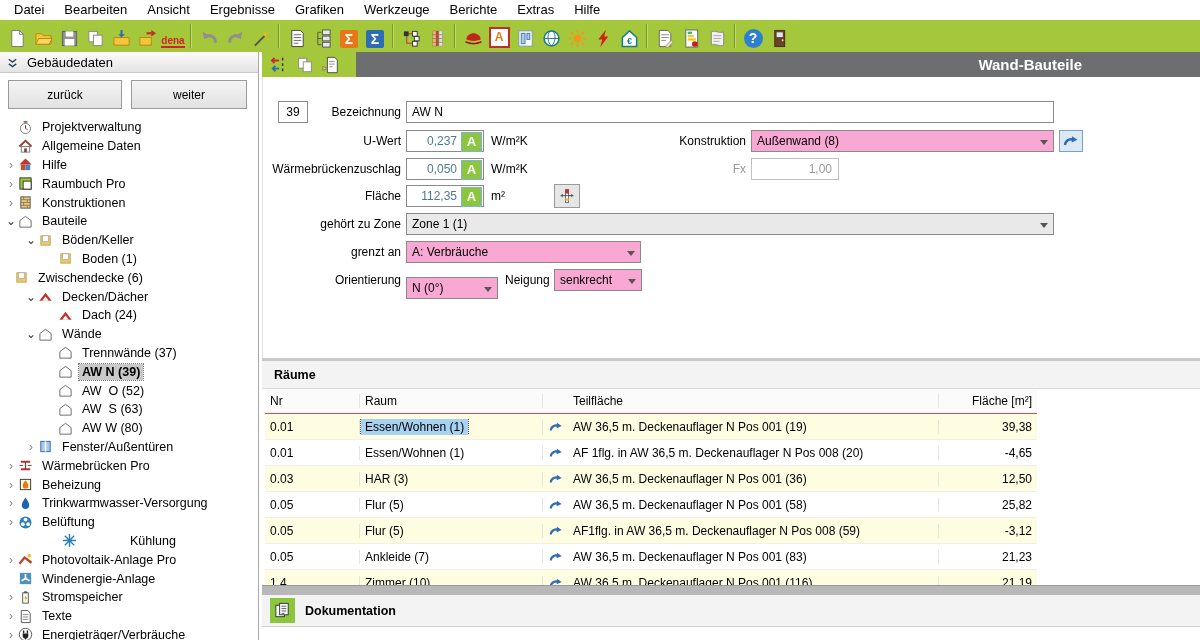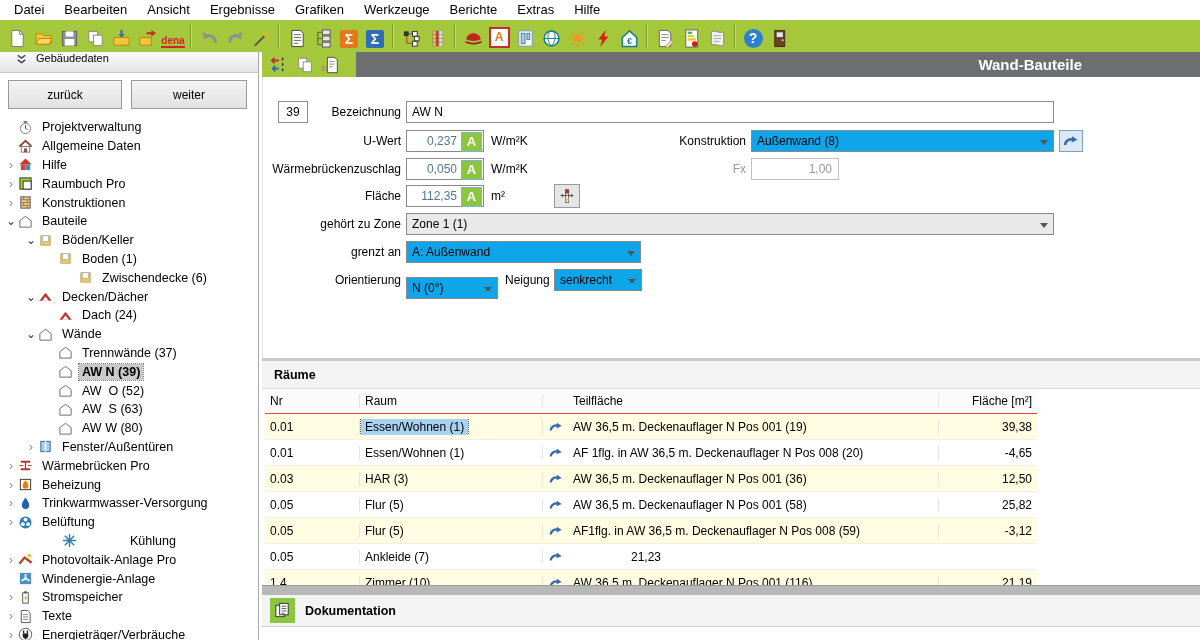--- a/index.html
+++ b/index.html
@@ -15,21 +15,21 @@
   .tbicon{width:24px;height:24px;display:flex;align-items:flex-end;justify-content:center;margin:16px 1px;}
   .tbicon svg{width:19px;height:19px;}
   .tbsep{width:1px;height:24px;background:#7E9A28;margin:0 4px;border-right:1px solid #C2DA6E;}
   .sumicon{display:inline-block;width:18px;height:18px;color:#fff;font-weight:bold;font-size:14px;line-height:18px;text-align:center;border-radius:2px;}
   .boxicon{display:inline-block;width:17px;height:17px;border:2px solid;background:#fff;font-weight:bold;font-size:12px;line-height:16px;text-align:center;}
   .helpicon{display:inline-block;width:19px;height:19px;border-radius:50%;background:#2E7FD0;color:#fff;font-weight:bold;font-size:14px;line-height:19px;text-align:center;}
   .denatxt{color:#D2232A;font-weight:bold;font-size:10px;border-bottom:2px solid #D2232A;line-height:10px;}
 
   
   .sidebar{position:absolute;left:0;top:52px;width:258px;height:588px;background:#fff;border-right:1px solid #A8A8A8;}
-  .sb-header{height:20px;background:linear-gradient(#FBFBFB,#E4E4E4);border-bottom:1px solid #C8C8C8;display:flex;padding-left:15px;font-size:11px;}
+  .sb-header{height:20px;background:linear-gradient(#FBFBFB,#E4E4E4);border-bottom:1px solid #C8C8C8;display:flex;align-items:center;padding-left:6px;font-size:13px;}
   .sb-header svg{width:13px;height:13px;margin-right:8px;}
   .navbtns{position:absolute;left:0;top:24px;width:258px;height:36px;}
   .navbtns button{position:absolute;top:4px;height:29px;background:linear-gradient(#F4F4F4,#E2E2E2);border:1px solid #9A9A9A;font-size:12px;font-family:inherit;}
   .btn-back{left:8px;width:114px;}
   .btn-next{left:131px;width:116px;}
   .tree{position:absolute;left:0;top:66px;width:222px;height:522px;overflow:hidden;}
   .titem{display:flex;align-items:center;height:18.8px;cursor:default;}
   .texp{width:14px;text-align:center;color:#8a8a8a;font-size:12px;flex:none;}
   .texp.open{color:#3a3a3a;}
   .ticon{width:17px;height:15px;flex:none;margin-right:4px;display:flex;align-items:center;}
@@ -48,21 +48,21 @@
   
   .form{position:absolute;left:0;top:25px;width:938px;height:286px;background:#fff;border-left:1px solid #E0E0E0;}
   .flabel{position:absolute;height:22px;line-height:22px;text-align:right;font-size:12px;}
   .flabel.dis{color:#9a9a9a;}
   .fbox{position:absolute;height:22px;box-sizing:border-box;border:1px solid #8a8a8a;background:#fff;font-size:12px;line-height:20px;}
   .fbox.numeric{text-align:right;color:#4E7B8C;padding-right:26px;}
   .fbox.dis{border-color:#c0c0c0;color:#9a9a9a;text-align:right;padding-right:6px;}
   .abadge{position:absolute;right:1px;top:1px;width:19px;height:18px;background:#8CC63F;border:1px solid #7FB3DC;color:#fff;font-weight:bold;text-align:center;line-height:18px;font-size:13px;}
   .funit{position:absolute;height:22px;line-height:22px;font-size:12px;}
   .numbox{position:absolute;height:22px;box-sizing:border-box;border:1px solid #8a8a8a;text-align:center;line-height:20px;}
-  .dd{position:absolute;height:22px;box-sizing:border-box;border:1px solid #8a8a8a;background:#0ea5e9;line-height:20px;padding:0 20px 0 5px;overflow:hidden;white-space:nowrap;}
+  .dd{position:absolute;height:22px;box-sizing:border-box;border:1px solid #8a8a8a;background:#f9a8d4;line-height:20px;padding:0 20px 0 5px;overflow:hidden;white-space:nowrap;}
   .dd .tri{position:absolute;right:5px;top:9px;width:0;height:0;border:4px solid transparent;border-top:5px solid #555;}
   .dd.gray{background:#E9E9E9;}
   .sqbtn{position:absolute;box-sizing:border-box;display:flex;align-items:center;justify-content:center;}
   .btn-measure{background:#E6E6E6;border:1px solid #9a9a9a;}
   .btn-nav{background:#DCE9F5;border:1px solid #7AA0C4;}
   .sqbtn svg{width:16px;height:16px;}
 
   
   .sec-divider{position:absolute;left:0;top:306px;width:938px;height:3px;background:#C8C8C8;}
   .rooms-header{position:absolute;left:0;top:309px;width:938px;height:28px;background:#F3F3F3;border-bottom:1px solid #DADADA;line-height:28px;font-weight:bold;font-size:12.5px;padding-left:12px;box-sizing:border-box;}
@@ -373,21 +373,21 @@
         <div class="titem" style="padding-left: 44px;">
           <span class="texp"></span>
           <span class="ticon">
             <svg viewBox="0 0 16 16">
               <rect x="3" y="3" width="10" height="10" fill="#E8C870" stroke="#C8A850"></rect>
               <rect x="4.8" y="3" width="6.4" height="6" fill="#fff" stroke="#aaa" stroke-width=".8"></rect>
             </svg>
           </span>
           <span class="tlabel">Boden (1)</span>
         </div>
-        <div class="titem" style="padding-left: 44px; margin-left: 20px;">
+        <div class="titem" style="">
           <span class="texp"></span>
           <span class="ticon">
             <svg viewBox="0 0 16 16">
               <rect x="3" y="3" width="10" height="10" fill="#E8C870" stroke="#C8A850"></rect>
               <rect x="4.8" y="3" width="6.4" height="6" fill="#fff" stroke="#aaa" stroke-width=".8"></rect>
             </svg>
           </span>
           <span class="tlabel">Zwischendecke (6)</span>
         </div>
         <div class="titem" style="padding-left: 24px;">
@@ -642,21 +642,21 @@
             <rect x="8" y="2" width="4" height="5" fill="#C03028"></rect>
             <rect x="8" y="13" width="4" height="3" fill="#E8C040"></rect>
             <path d="M2 9.5h16M4 7.5v4M16 7.5v4" stroke="#333" fill="none"></path>
           </svg>
         </div>
 
       <div class="flabel" style="left:0;top:136px;width:138px;">gehört zu Zone</div>
       <div class="dd gray" style="left:143px;top:136px;width:648px;"><span>Zone 1 (1)</span><span class="tri"></span></div>
 
       <div class="flabel" style="left:0;top:164px;width:138px;">grenzt an</div>
-      <div class="dd" style="left:143px;top:164px;width:235px;"><span>A: Außenwand</span><span class="tri"></span></div>
+      <div class="dd" style="left:143px;top:164px;width:235px;"><span>A: Verbräuche</span><span class="tri"></span></div>
 
       <div class="flabel" style="left:0;top:192px;width:138px;">Orientierung</div>
       <div class="dd" style="left:143px;top:200px;width:92px;"><span>N (0°)</span><span class="tri"></span></div>
       <div class="flabel" style="left:238px;top:192px;width:50px;text-align:left;padding-left:4px;">Neigung</div>
       <div class="dd" style="left:291px;top:192px;width:88px;"><span>senkrecht</span><span class="tri"></span></div>
     </div>
 
     <div class="sec-divider"></div>
     <div class="rooms-header">Räume</div>
     <div class="rtable" id="rtable">
@@ -729,20 +729,21 @@
         </div>
         <div class="trow">
           <div class="cell c-nr">0.05</div>
           <div class="cell c-raum"><span>Ankleide (7)</span></div>
           <div class="cell c-ico">
             <svg viewBox="0 0 16 16">
               <path d="M2 12C2.5 7 7.5 5 11 7" fill="none" stroke="#2E6DB4" stroke-width="2.4"></path>
               <path d="M9 3.2L14.5 6.8l-5.8 2.6z" fill="#2E6DB4"></path>
             </svg>
           </div>
+          <div class="cell c-teil">AW 36,5 m. Deckenauflager N Pos 001 (83)</div>
           <div class="cell c-fl">21,23</div>
         </div>
         <div class="trow alt">
           <div class="cell c-nr">1.4</div>
           <div class="cell c-raum"><span>Zimmer (10)</span></div>
           <div class="cell c-ico">
             <svg viewBox="0 0 16 16">
               <path d="M2 12C2.5 7 7.5 5 11 7" fill="none" stroke="#2E6DB4" stroke-width="2.4"></path>
               <path d="M9 3.2L14.5 6.8l-5.8 2.6z" fill="#2E6DB4"></path>
             </svg>

